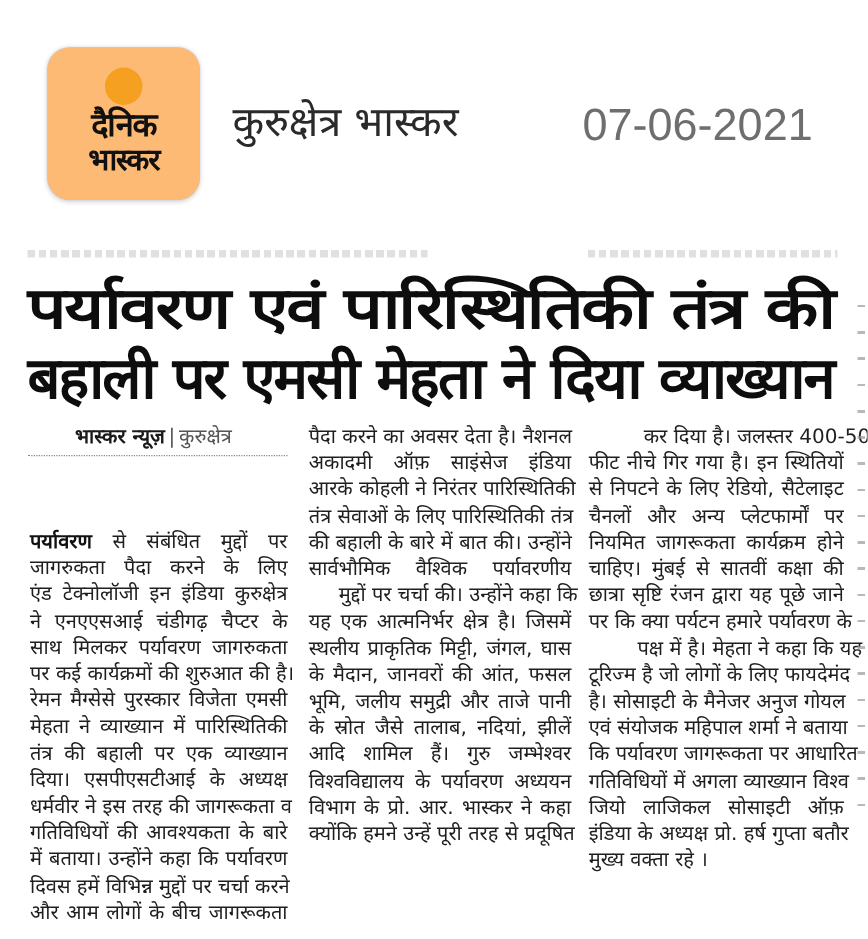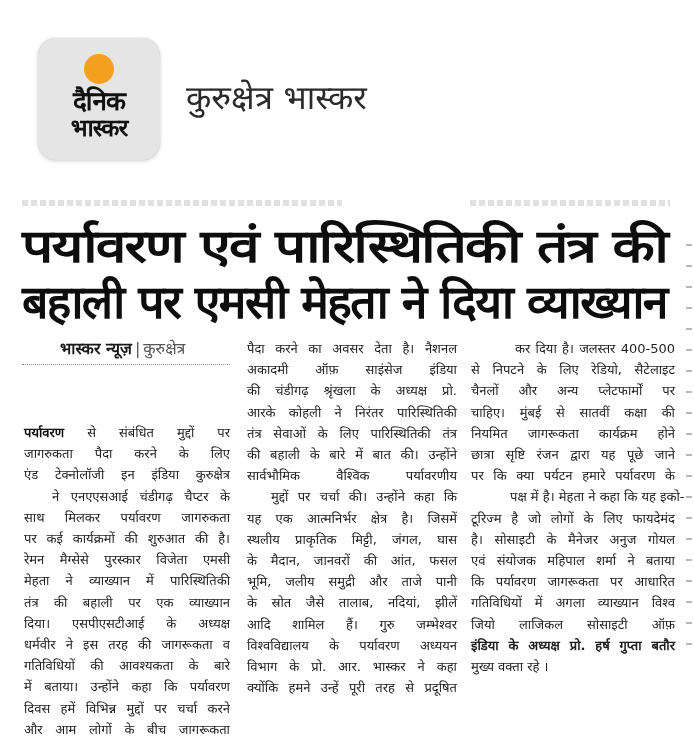--- a/index.html
+++ b/index.html
@@ -8,21 +8,21 @@
       background: #ffffff;
       font-family: "DejaVu Sans", "Liberation Sans", sans-serif;
       color: #1a1a1a;
     }
     .page { position: relative; width: 694px; height: 751px; background: #ffffff; }
 
     
     .header { position: absolute; left: 0; top: 0; width: 694px; height: 170px; }
     .logo-tile {
       position: absolute; left: 38px; top: 38px; width: 122px; height: 122px;
-      background: #e5e5e5; border-radius: 18px;
+      background: #fdba74; border-radius: 18px;
       box-shadow: 0 1px 4px rgba(0,0,0,0.18), 0 0 1px rgba(0,0,0,0.15);
     }
     .logo-sun {
       position: absolute; left: 46px; top: 16px; width: 30px; height: 30px;
       border-radius: 50%; background: #f5a021;
     }
     .logo-text {
       position: absolute; left: 0; width: 122px; text-align: center;
       font-family: "DejaVu Sans", sans-serif; font-weight: 900;
       color: #111; letter-spacing: -1px;
@@ -63,21 +63,21 @@
     .byline-agency { font-weight: bold; color: #1a1a1a; }
     .byline-sep { color: #555; margin: 0 3px; }
     .byline-place { color: #555; }
     .byline-rule {
       position: absolute; left: 22px; top: 364px; width: 208px; height: 1px;
       border-top: 1px dotted #888;
     }
 
     
     .col {
-      position: absolute; font-size: 13px; line-height: 21.2px; color: #1e1e1e;
+      position: absolute; font-size: 16px; line-height: 21.2px; color: #1e1e1e;
       text-align: justify; text-align-last: justify;
     }
     .col-line { display: block; white-space: nowrap; overflow: hidden; }
     .col-line.last { text-align-last: left; }
     .col1 { left: 24px; top: 381px; width: 206px; }
     .col2 { left: 247px; top: 338px; width: 210px; }
     .col3 { left: 471px; top: 338px; width: 204px; }
     .lead-word { font-weight: bold; color: #111; }
 
     
@@ -92,86 +92,87 @@
 
 <div class="page">
 
   <div class="header">
     <div class="logo-tile">
       <div class="logo-sun"></div>
       <div class="logo-text logo-line1">दैनिक</div>
       <div class="logo-text logo-line2">भास्कर</div>
     </div>
     <div class="edition-title">कुरुक्षेत्र भास्कर</div>
+    <div class="edition-date">07-06-2021</div>
   </div>
 
   <div class="faded-strip" style="left:22px; width:320px;"></div>
   <div class="faded-strip" style="left:470px; width:200px;"></div>
 
   <h1 class="headline">
     <span class="headline-line" style="transform: scaleX(1.19393);">पर्यावरण एवं पारिस्थितिकी तंत्र की</span>
     <span class="headline-line" style="transform: scaleX(1.00374);">बहाली पर एमसी मेहता ने दिया व्याख्यान</span>
   </h1>
 
   <div class="byline">
     <span class="byline-agency">भास्कर न्यूज़</span><span class="byline-sep">|</span><span class="byline-place">कुरुक्षेत्र</span>
   </div>
   <div class="byline-rule"></div>
 
   <div class="col col1">
     <span class="col-line" style="white-space: nowrap; display: block; transform-origin: left center; transform: scaleX(1); overflow: visible; margin-top: 41px;"><span class="lead-word">पर्यावरण</span><span> से संबंधित मुद्दों पर</span></span>
     <span class="col-line" style="white-space: nowrap; display: block; transform-origin: left center; transform: scaleX(1); overflow: visible;">जागरुकता पैदा करने के लिए</span>
     <span class="col-line" style="white-space: nowrap; display: block; transform-origin: left center; transform: scaleX(1); overflow: visible;">एंड टेक्नोलॉजी इन इंडिया कुरुक्षेत्र</span>
-    <span class="col-line" style="white-space: nowrap; display: block; transform-origin: left center; transform: scaleX(1); overflow: visible; margin-left: 28px;">ने एनएएसआई चंडीगढ़ चैप्टर के</span>
+    <span class="col-line" style="white-space: nowrap; display: block; transform-origin: left center; transform: scaleX(1); overflow: visible;">ने एनएएसआई चंडीगढ़ चैप्टर के</span>
     <span class="col-line" style="white-space: nowrap; display: block; transform-origin: left center; transform: scaleX(1); overflow: visible;">साथ मिलकर पर्यावरण जागरुकता</span>
     <span class="col-line" style="white-space: nowrap; display: block; transform-origin: left center; transform: scaleX(1); overflow: visible;">पर कई कार्यक्रमों की शुरुआत की है।</span>
     <span class="col-line" style="white-space: nowrap; display: block; transform-origin: left center; transform: scaleX(1); overflow: visible;">रेमन मैग्सेसे पुरस्कार विजेता एमसी</span>
     <span class="col-line" style="white-space: nowrap; display: block; transform-origin: left center; transform: scaleX(1); overflow: visible;">मेहता ने व्याख्यान में पारिस्थितिकी</span>
     <span class="col-line" style="white-space: nowrap; display: block; transform-origin: left center; transform: scaleX(1); overflow: visible;">तंत्र की बहाली पर एक व्याख्यान</span>
     <span class="col-line" style="white-space: nowrap; display: block; transform-origin: left center; transform: scaleX(1); overflow: visible;">दिया। एसपीएसटीआई के अध्यक्ष</span>
     <span class="col-line" style="white-space: nowrap; display: block; transform-origin: left center; transform: scaleX(1); overflow: visible;">धर्मवीर ने इस तरह की जागरूकता व</span>
     <span class="col-line" style="white-space: nowrap; display: block; transform-origin: left center; transform: scaleX(1); overflow: visible;">गतिविधियों की आवश्यकता के बारे</span>
     <span class="col-line" style="white-space: nowrap; display: block; transform-origin: left center; transform: scaleX(1); overflow: visible;">में बताया। उन्होंने कहा कि पर्यावरण</span>
     <span class="col-line" style="white-space: nowrap; display: block; transform-origin: left center; transform: scaleX(1); overflow: visible;">दिवस हमें विभिन्न मुद्दों पर चर्चा करने</span>
     <span class="col-line" style="white-space: nowrap; display: block; transform-origin: left center; transform: scaleX(1); overflow: visible;">और आम लोगों के बीच जागरूकता</span>
   </div>
 
   <div class="col col2">
     <span class="col-line" style="white-space: nowrap; display: block; transform-origin: left center; transform: scaleX(1); overflow: visible;">पैदा करने का अवसर देता है। नैशनल</span>
     <span class="col-line" style="white-space: nowrap; display: block; transform-origin: left center; transform: scaleX(1); overflow: visible;">अकादमी ऑफ़ साइंसेज इंडिया</span>
-    <span class="col-line" style="white-space: nowrap; display: block; transform-origin: left center; transform: scaleX(1); overflow: visible;">की चंडीगढ़ श्रृंखला के अध्यक्ष प्रो.</span>
     <span class="col-line" style="white-space: nowrap; display: block; transform-origin: left center; transform: scaleX(1); overflow: visible;">आरके कोहली ने निरंतर पारिस्थितिकी</span>
     <span class="col-line" style="white-space: nowrap; display: block; transform-origin: left center; transform: scaleX(1); overflow: visible;">तंत्र सेवाओं के लिए पारिस्थितिकी तंत्र</span>
     <span class="col-line" style="white-space: nowrap; display: block; transform-origin: left center; transform: scaleX(1); overflow: visible;">की बहाली के बारे में बात की। उन्होंने</span>
     <span class="col-line" style="white-space: nowrap; display: block; transform-origin: left center; transform: scaleX(1); overflow: visible;">सार्वभौमिक वैश्विक पर्यावरणीय</span>
     <span class="col-line" style="white-space: nowrap; display: block; transform-origin: left center; transform: scaleX(1); overflow: visible; margin-left: 24px;">मुद्दों पर चर्चा की। उन्होंने कहा कि</span>
     <span class="col-line" style="white-space: nowrap; display: block; transform-origin: left center; transform: scaleX(1); overflow: visible;">यह एक आत्मनिर्भर क्षेत्र है। जिसमें</span>
     <span class="col-line" style="white-space: nowrap; display: block; transform-origin: left center; transform: scaleX(1); overflow: visible;">स्थलीय प्राकृतिक मिट्टी, जंगल, घास</span>
     <span class="col-line" style="white-space: nowrap; display: block; transform-origin: left center; transform: scaleX(1); overflow: visible;">के मैदान, जानवरों की आंत, फसल</span>
     <span class="col-line" style="white-space: nowrap; display: block; transform-origin: left center; transform: scaleX(1); overflow: visible;">भूमि, जलीय समुद्री और ताजे पानी</span>
     <span class="col-line" style="white-space: nowrap; display: block; transform-origin: left center; transform: scaleX(1); overflow: visible;">के स्रोत जैसे तालाब, नदियां, झीलें</span>
     <span class="col-line" style="white-space: nowrap; display: block; transform-origin: left center; transform: scaleX(1); overflow: visible;">आदि शामिल हैं। गुरु जम्भेश्वर</span>
     <span class="col-line" style="white-space: nowrap; display: block; transform-origin: left center; transform: scaleX(1); overflow: visible;">विश्वविद्यालय के पर्यावरण अध्ययन</span>
     <span class="col-line" style="white-space: nowrap; display: block; transform-origin: left center; transform: scaleX(1); overflow: visible;">विभाग के प्रो. आर. भास्कर ने कहा</span>
     <span class="col-line" style="white-space: nowrap; display: block; transform-origin: left center; transform: scaleX(1); overflow: visible;">क्योंकि हमने उन्हें पूरी तरह से प्रदूषित</span>
   </div>
 
   <div class="col col3">
     <span class="col-line" style="white-space: nowrap; display: block; transform-origin: left center; transform: scaleX(1); overflow: visible; margin-left: 44px;">कर दिया है। जलस्तर 400-500</span>
+    <span class="col-line" style="white-space: nowrap; display: block; transform-origin: left center; transform: scaleX(1); overflow: visible;">फीट नीचे गिर गया है। इन स्थितियों</span>
     <span class="col-line" style="white-space: nowrap; display: block; transform-origin: left center; transform: scaleX(1); overflow: visible;">से निपटने के लिए रेडियो, सैटेलाइट</span>
     <span class="col-line" style="white-space: nowrap; display: block; transform-origin: left center; transform: scaleX(1); overflow: visible;">चैनलों और अन्य प्लेटफार्मों पर</span>
+    <span class="col-line" style="white-space: nowrap; display: block; transform-origin: left center; transform: scaleX(1); overflow: visible;">नियमित जागरूकता कार्यक्रम होने</span>
     <span class="col-line" style="white-space: nowrap; display: block; transform-origin: left center; transform: scaleX(1); overflow: visible;">चाहिए। मुंबई से सातवीं कक्षा की</span>
-    <span class="col-line" style="white-space: nowrap; display: block; transform-origin: left center; transform: scaleX(1); overflow: visible;">नियमित जागरूकता कार्यक्रम होने</span>
     <span class="col-line" style="white-space: nowrap; display: block; transform-origin: left center; transform: scaleX(1); overflow: visible;">छात्रा सृष्टि रंजन द्वारा यह पूछे जाने</span>
     <span class="col-line" style="white-space: nowrap; display: block; transform-origin: left center; transform: scaleX(1); overflow: visible;">पर कि क्या पर्यटन हमारे पर्यावरण के</span>
     <span class="col-line" style="white-space: nowrap; display: block; transform-origin: left center; transform: scaleX(1); overflow: visible; margin-left: 39px;">पक्ष में है। मेहता ने कहा कि यह इको-</span>
     <span class="col-line" style="white-space: nowrap; display: block; transform-origin: left center; transform: scaleX(1); overflow: visible;">टूरिज्म है जो लोगों के लिए फायदेमंद</span>
     <span class="col-line" style="white-space: nowrap; display: block; transform-origin: left center; transform: scaleX(1); overflow: visible;">है। सोसाइटी के मैनेजर अनुज गोयल</span>
     <span class="col-line" style="white-space: nowrap; display: block; transform-origin: left center; transform: scaleX(1); overflow: visible;">एवं संयोजक महिपाल शर्मा ने बताया</span>
     <span class="col-line" style="white-space: nowrap; display: block; transform-origin: left center; transform: scaleX(1); overflow: visible;">कि पर्यावरण जागरूकता पर आधारित</span>
     <span class="col-line" style="white-space: nowrap; display: block; transform-origin: left center; transform: scaleX(1); overflow: visible;">गतिविधियों में अगला व्याख्यान विश्व</span>
     <span class="col-line" style="white-space: nowrap; display: block; transform-origin: left center; transform: scaleX(1); overflow: visible;">जियो लाजिकल सोसाइटी ऑफ़</span>
-    <span class="col-line" style="white-space: nowrap; display: block; transform-origin: left center; transform: scaleX(1); overflow: visible; font-weight: bold;">इंडिया के अध्यक्ष प्रो. हर्ष गुप्ता बतौर</span>
+    <span class="col-line" style="white-space: nowrap; display: block; transform-origin: left center; transform: scaleX(1); overflow: visible;">इंडिया के अध्यक्ष प्रो. हर्ष गुप्ता बतौर</span>
     <span class="col-line last">मुख्य वक्ता रहे ।</span>
   </div>
 
   <div class="edge-specks"></div>
 </div>
 
 </body></html>

